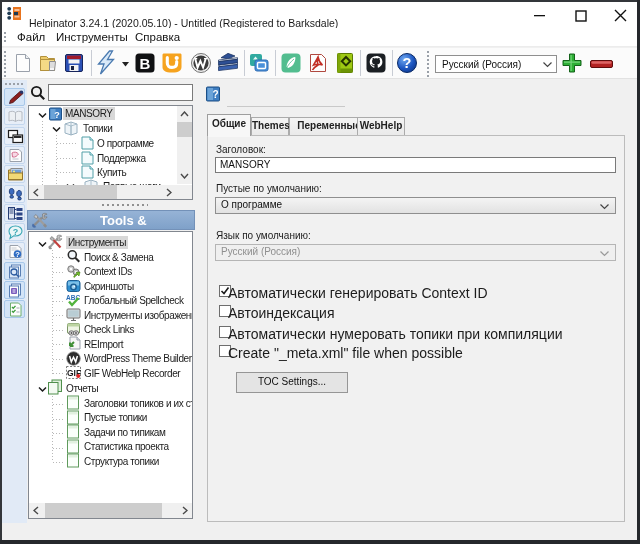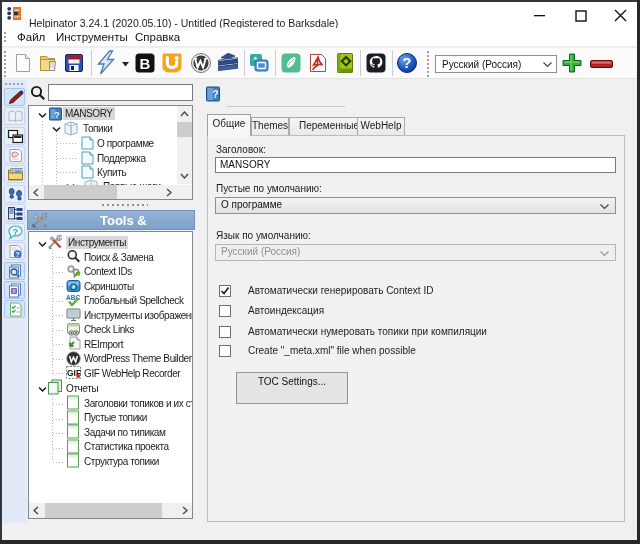--- a/index.html
+++ b/index.html
@@ -31,28 +31,28 @@
 .chev { position:absolute; width:9px; height:9px; }
 
 .sb { position:absolute; background:#f0f0f0; }
 .sb-thumb { position:absolute; background:#cdcdcd; }
 
 #toolshdr { position:absolute; left:27px; top:210px; width:168px; height:20px; background:linear-gradient(#96b3d6,#7fa1c9); border:1px solid #7391b8; }
 #toolshdr span { position:absolute; left:25px; top:2px; color:#fff; font-weight:bold; font-size:13px;margin-left:47px; }
 #hdr-text { position:absolute; left:227px; top:88px; font-size:12px; font-weight:bold; color:#2b2b2b; }
 #hdr-line { position:absolute; left:227px; top:106px; width:118px; height:1px; background:#c9c9c9; }
 
-.tab { position:absolute; font-size:10px; color:#222; border:1px solid #ababab; border-bottom:none; background:linear-gradient(#f4f4f4,#e9e9e9); text-align:center; }
+.tab { position:absolute; font-size:10px; color:#222; border:1px solid #ababab; border-bottom:none; background:linear-gradient(#f4f4f4,#e9e9e9); text-align:center;font-weight:bold; }
 #tabpage { position:absolute; left:207px; top:135px; width:418px; height:387px; border:1px solid #bcbcbc; background:#f1f1f1; }
 .flabel { position:absolute; font-size:10px; color:#1c1c1c; }
 .finput { position:absolute; left:215px; width:401px; height:16px; background:#fff; border:1px solid #7a7a7a; font-size:10px; color:#111; padding:1px 4px 0; }
 .fcombo { position:absolute; left:215px; width:401px; height:17px; border:1px solid #8f8f8f; background:linear-gradient(#f4f4f4,#e2e2e2); font-size:10px; color:#111; padding:1px 5px 0; }
 .cb { position:absolute; left:219px; width:12px; height:12px; background:#fff; border:1px solid #6e6e6e; }
-.cbl { position:absolute; left:248px; font-size:10px; color:#1c1c1c; }
-#tocbtn { position:absolute; left:236px; top:372px; width:112px; height:32px; background:#e4e4e4; border:1px solid #969696; font-size:10px; color:#111; text-align:center; padding-top:3px; }
+.cbl { position:absolute; left:228px; font-size:14px; color:#1c1c1c; }
+#tocbtn { position:absolute; left:236px; top:372px; width:112px; height:21px; background:#e4e4e4; border:1px solid #969696; font-size:10px; color:#111; text-align:center; padding-top:3px; }
 
 #statusbar { position:absolute; left:2px; top:523px; width:635px; height:17px; background:#f0f0f0; border-top:1px solid #dadada; font-size:10.5px; color:#111; }
 </style>
 </head>
 <body>
 <div id="win">
   <div class="abs" style="left:0;top:0;width:2px;height:540px;background:#33363a"></div>
   <div class="abs" style="left:0;top:0;width:637px;height:2px;background:#33363a"></div>
   <div id="titlebar">
     <svg class="abs" style="left:5px;top:4px" width="15" height="15" viewBox="0 0 15 15">

